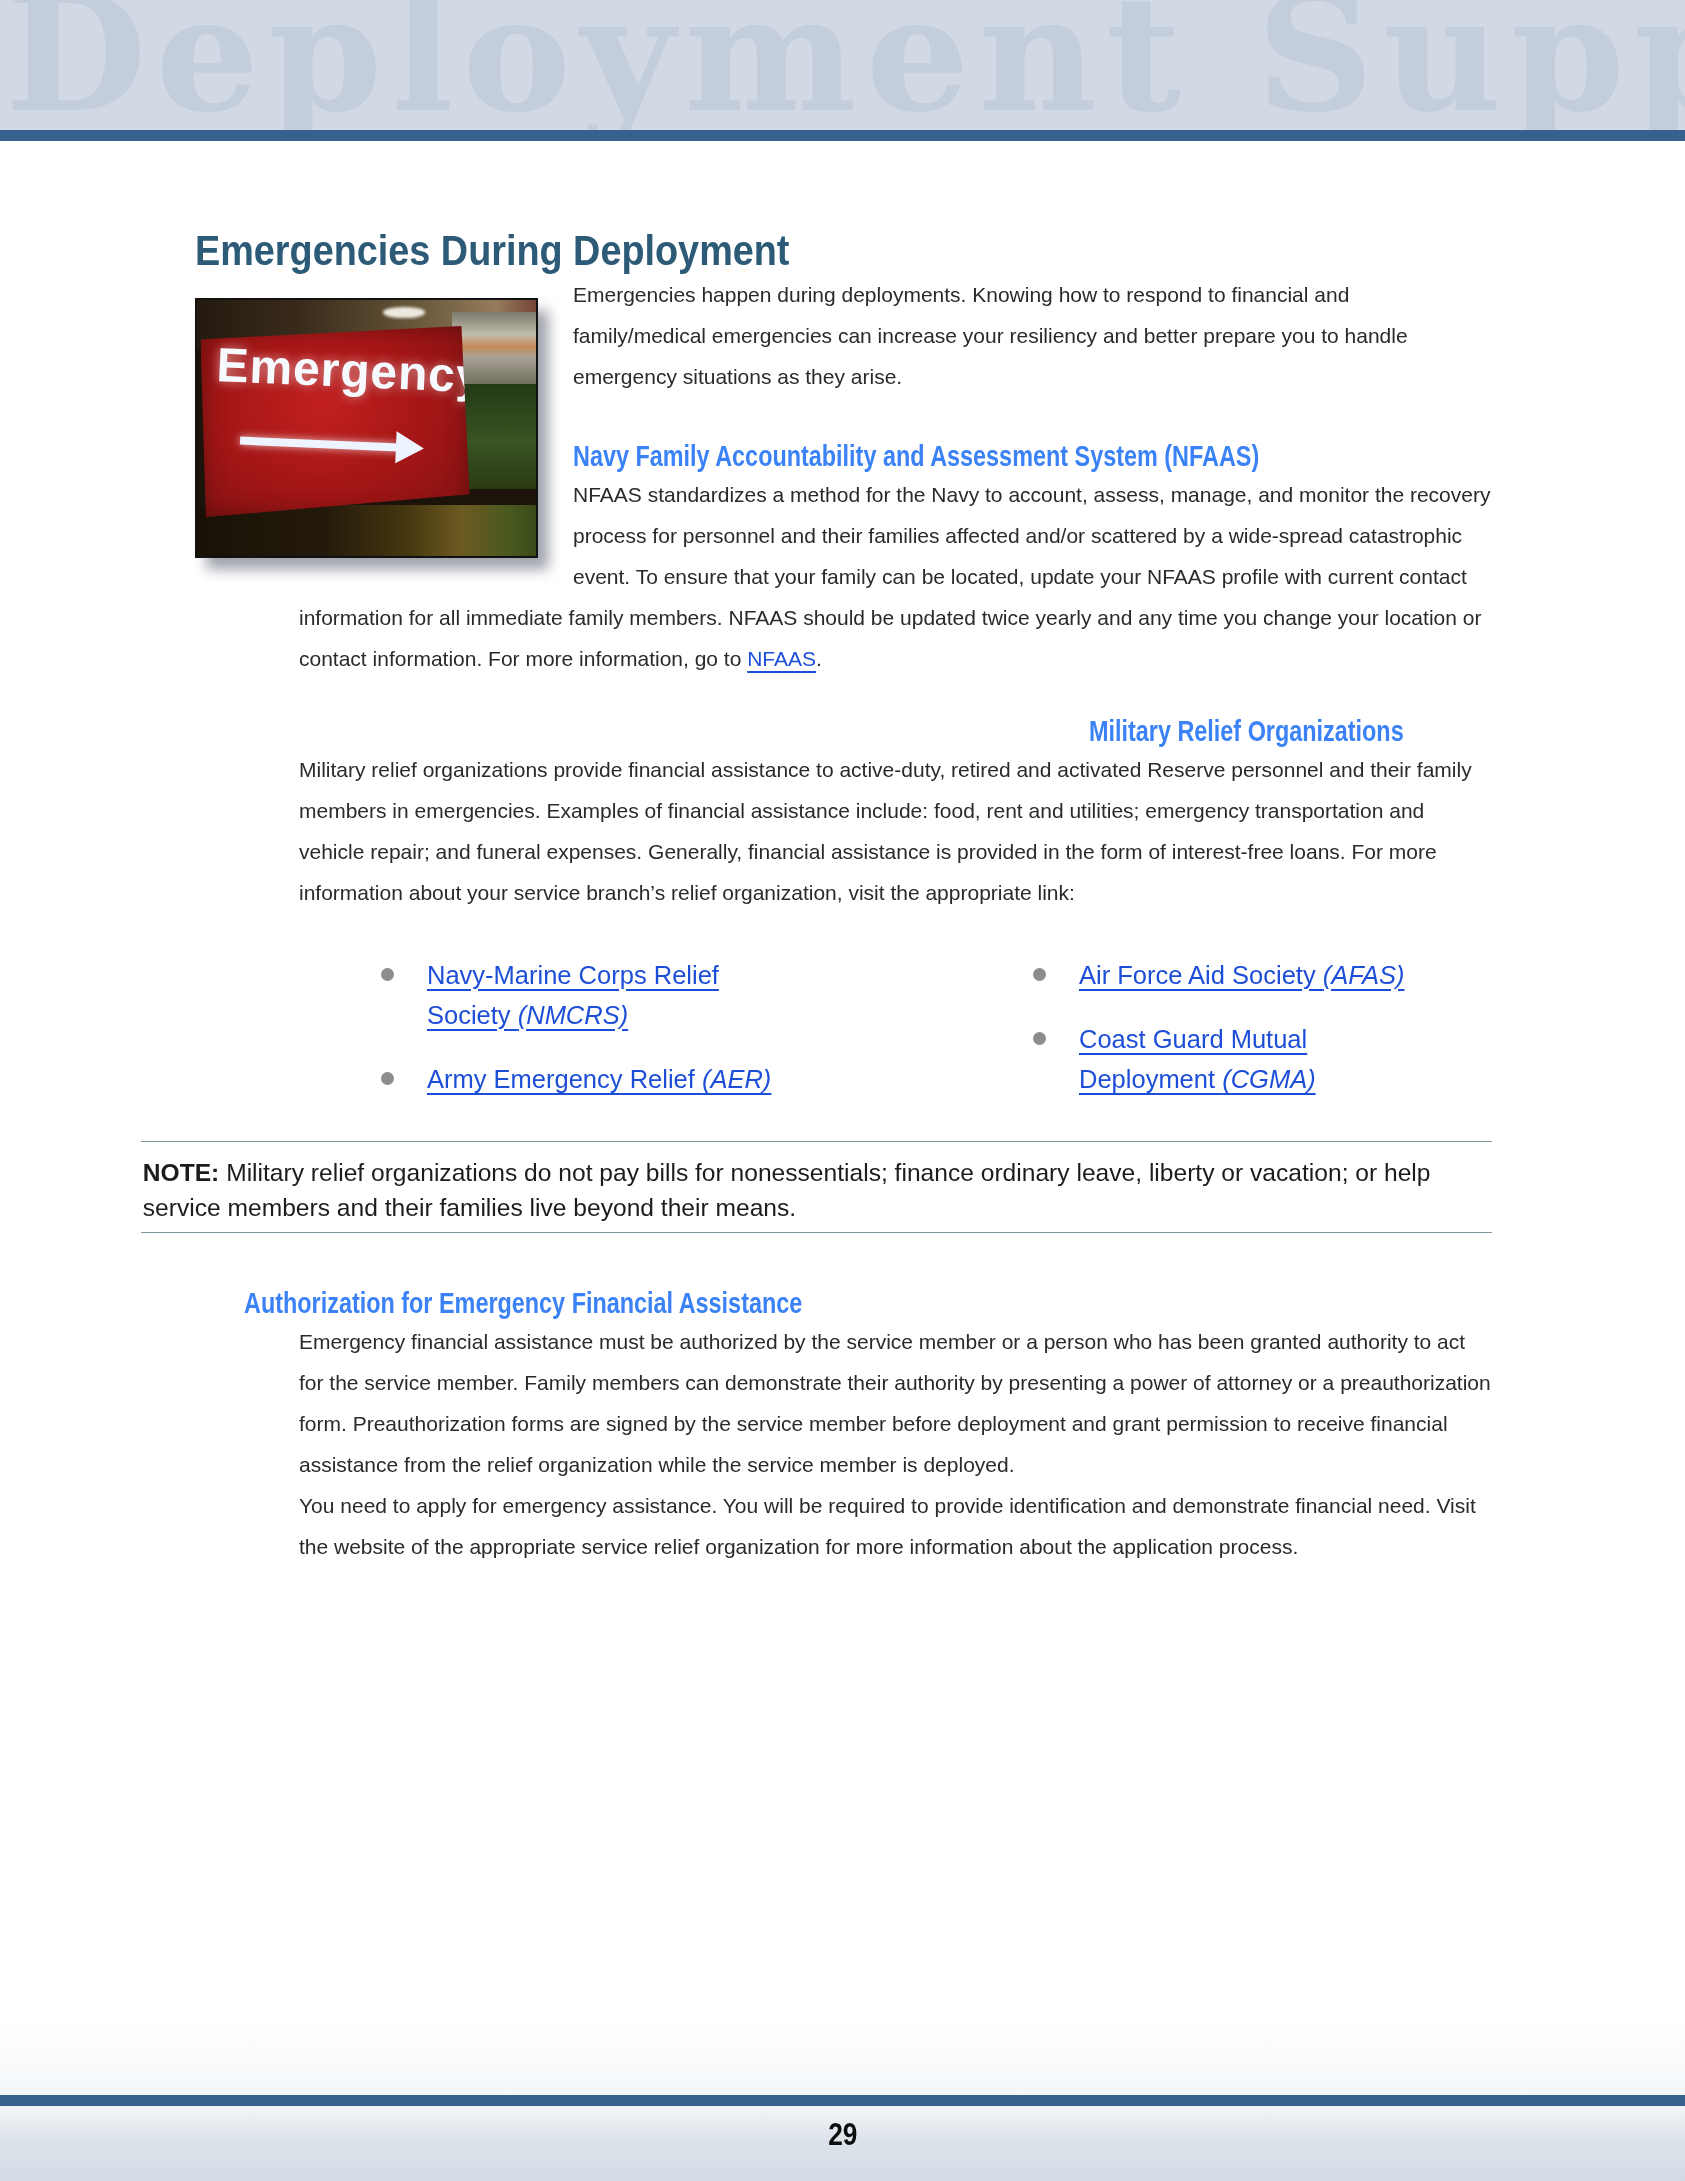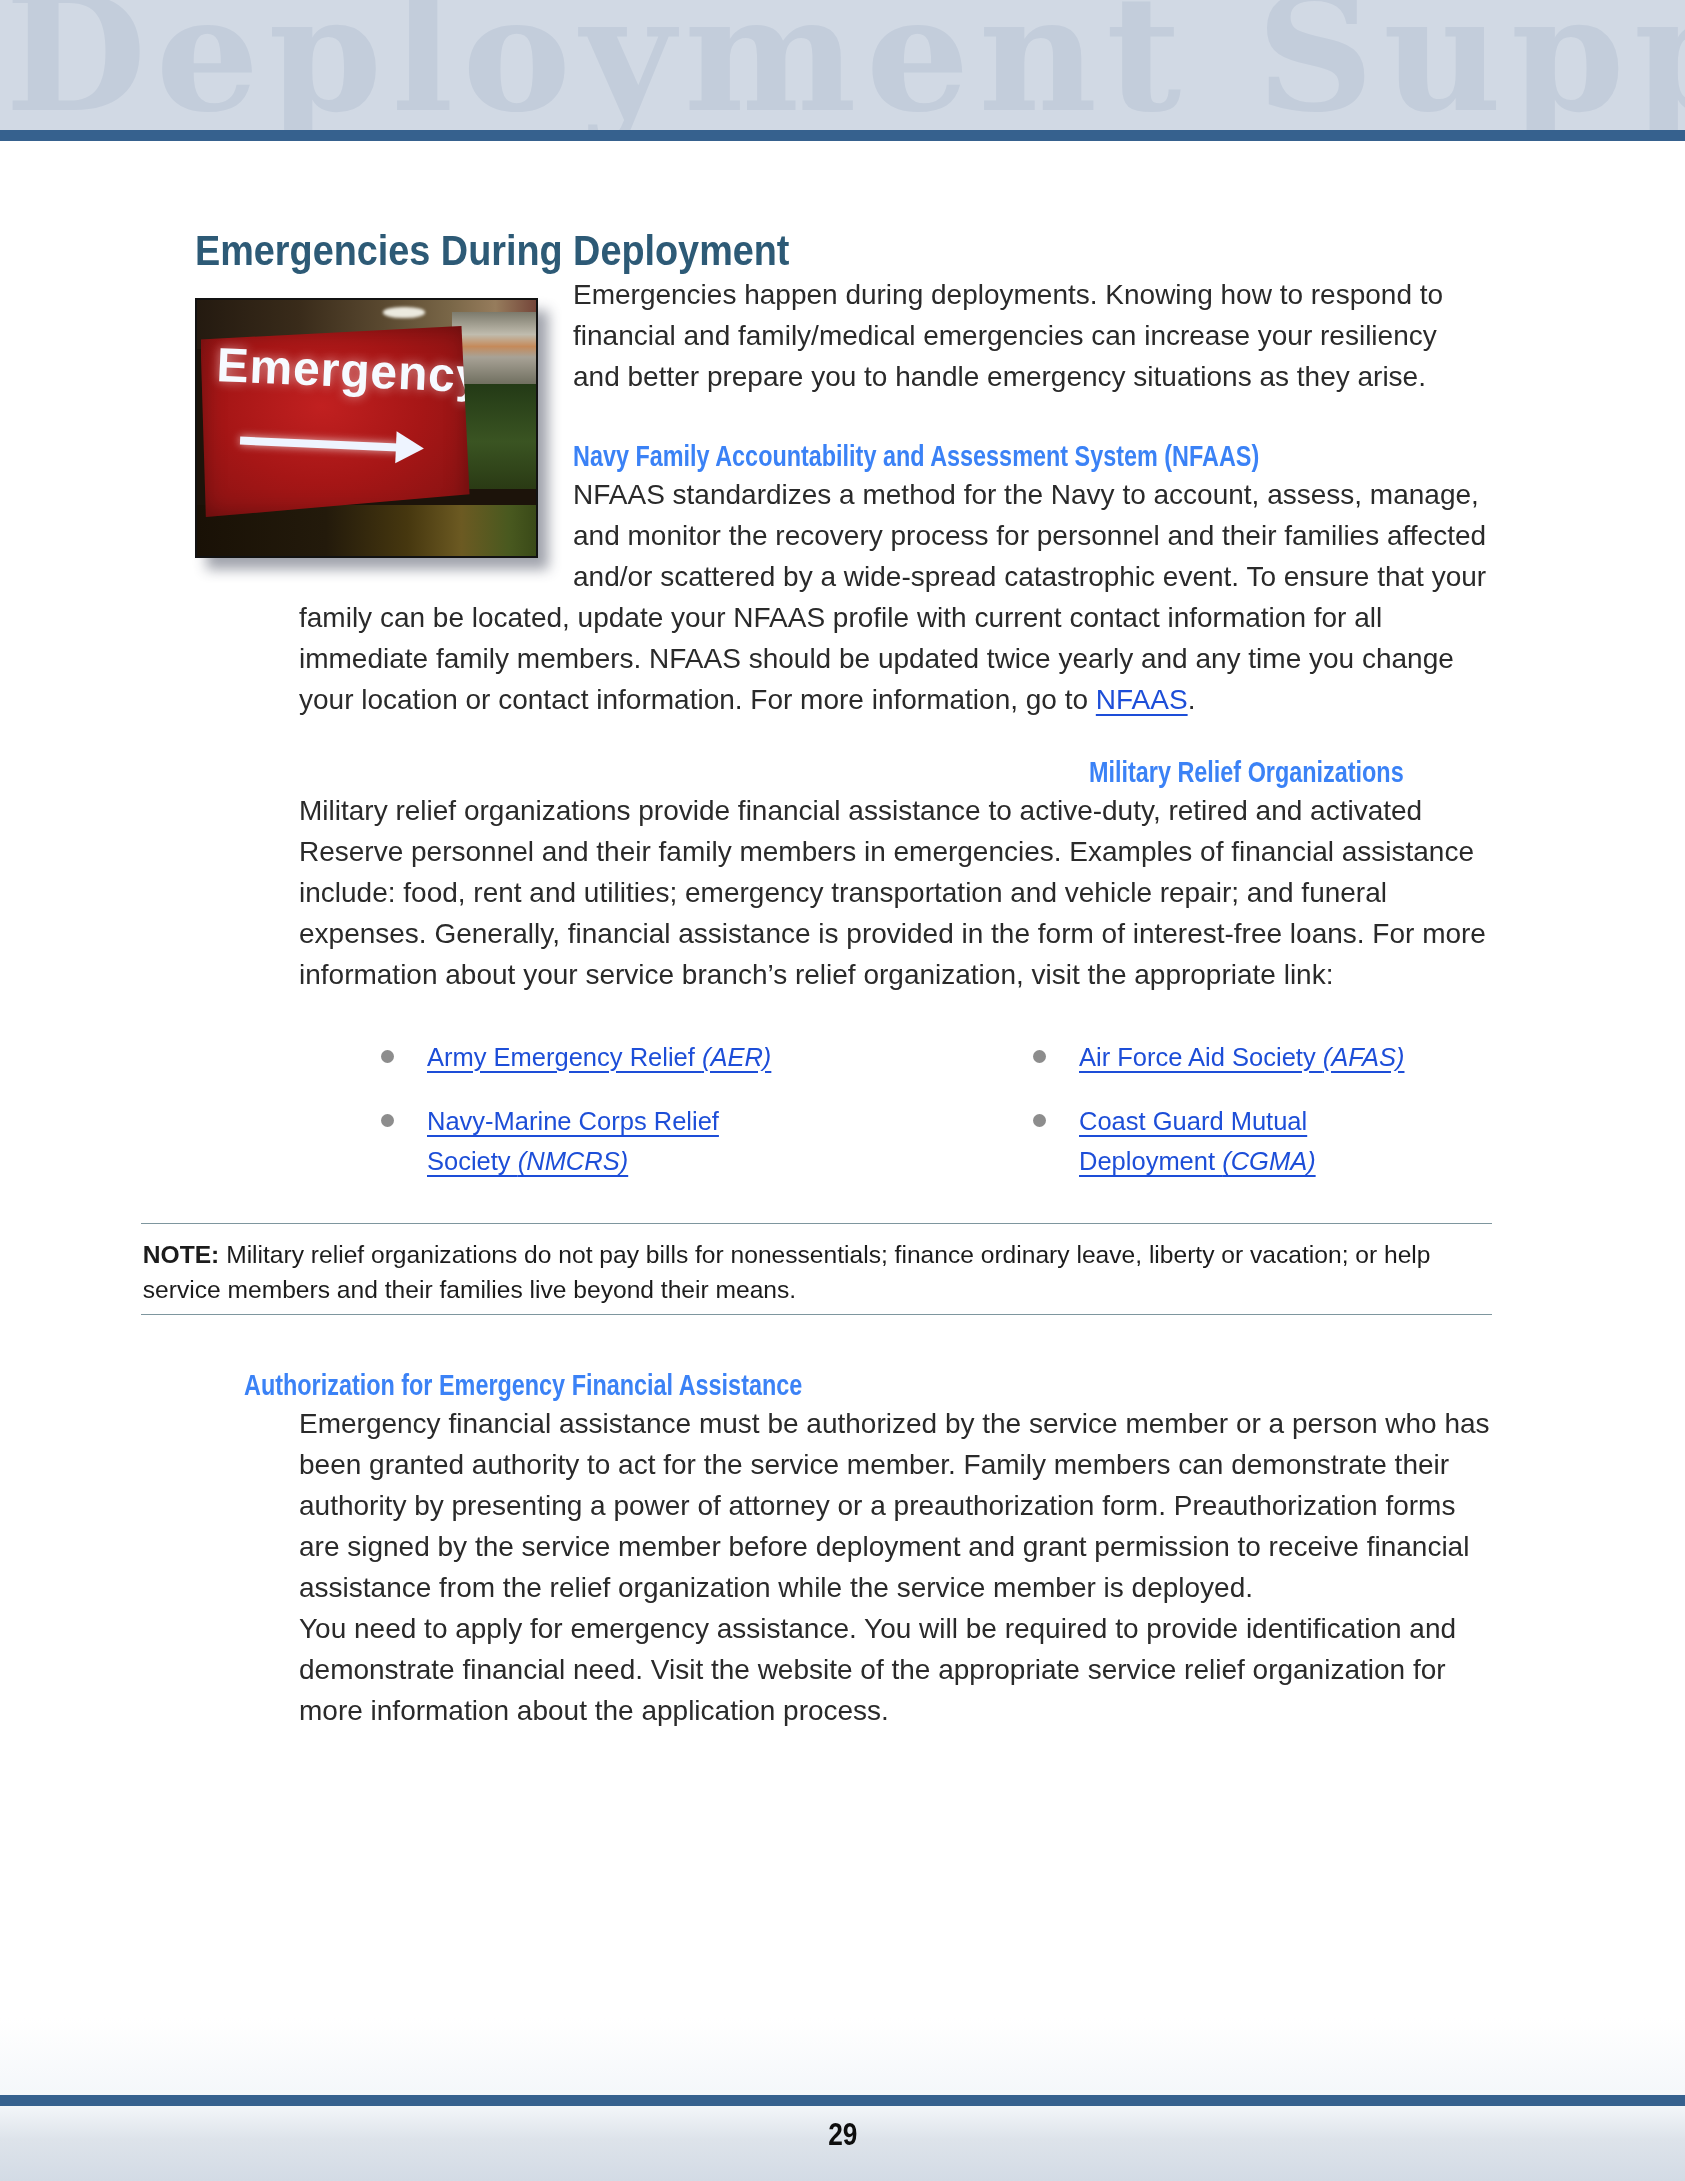--- a/index.html
+++ b/index.html
@@ -18,21 +18,21 @@
   .accent-bar{height:10.5px; background:#36618e;}
 
   
   .content{margin:0 193px 0 195px; width:1297px; color:#2a2a2a;}
   .page-title{
     margin:87px 0 0 0; color:#2d5a76; font-size:42px; line-height:46px; font-weight:bold;
   }
   .cond{display:inline-block; transform:scaleX(0.90); transform-origin:left center; white-space:nowrap;}
   .cond-narrow{display:inline-block; transform:scaleX(0.78); transform-origin:left center; white-space:nowrap;}
 
-  p.body{font-size:28px; line-height:41px; margin:0 0 0 104px; color:#2a2a2a;}
+  p.body{font-size:21px; line-height:41px; margin:0 0 0 104px; color:#2a2a2a;}
   .intro{margin-top:30px; padding-right:26px;}
   .h-black{font-size:30px; line-height:37px; font-weight:bold; color:#3b82f6; margin:0;}
   .h-nfaas{margin:40px 0 0 104px;}
   .h-sub{margin:33px 0 0 49px;text-align:right;}
   .h-sub2{margin:51px 0 0 49px;}
   .p-nfaas{margin-top:56px;}
   .p-relief{margin-top:68px;}
   .p-auth1{margin-top:32px;}
   .p-auth2{margin-top:51px;}
 
@@ -127,28 +127,28 @@
     <p class="body p-nfaas"><span>NFAAS standardizes a method for the Navy to account, assess, manage, and monitor the recovery process for personnel and their families affected and/or scattered by a wide-spread catastrophic event. To ensure that your family can be located, update your NFAAS profile with current contact information for all immediate family members. NFAAS should be updated twice yearly and any time you change your location or contact information. For more information, go to </span><a class="doc-link">NFAAS</a><span>.</span></p>
 
     <h2 class="h-black h-sub"><span class="cond-narrow">Military Relief Organizations</span></h2>
 
     <p class="body p-relief">Military relief organizations provide financial assistance to active-duty, retired and activated Reserve personnel and their family members in emergencies. Examples of financial assistance include: food, rent and utilities; emergency transportation and vehicle repair; and funeral expenses. Generally, financial assistance is provided in the form of interest-free loans. For more information about your service branch’s relief organization, visit the appropriate link:</p>
 
     <div class="links-row">
       <ul class="links-col c1">
         <li>
           <a class="doc-link">
-            <span class="lline"><span>Army Emergency Relief </span><i class="abbr">(AER)</i></span>
-            
+            <span class="lline"><span>Navy-Marine Corps Relief</span></span>
+            <span class="lline"><span>Society </span><i class="abbr">(NMCRS)</i></span>
           </a>
         </li>
         <li>
           <a class="doc-link">
-            <span class="lline"><span>Navy-Marine Corps Relief</span></span>
-            <span class="lline"><span>Society </span><i class="abbr">(NMCRS)</i></span>
+            <span class="lline"><span>Army Emergency Relief </span><i class="abbr">(AER)</i></span>
+            
           </a>
         </li>
       </ul>
       <ul class="links-col c2">
         <li>
           <a class="doc-link">
             <span class="lline"><span>Air Force Aid Society </span><i class="abbr">(AFAS)</i></span>
             
           </a>
         </li>

